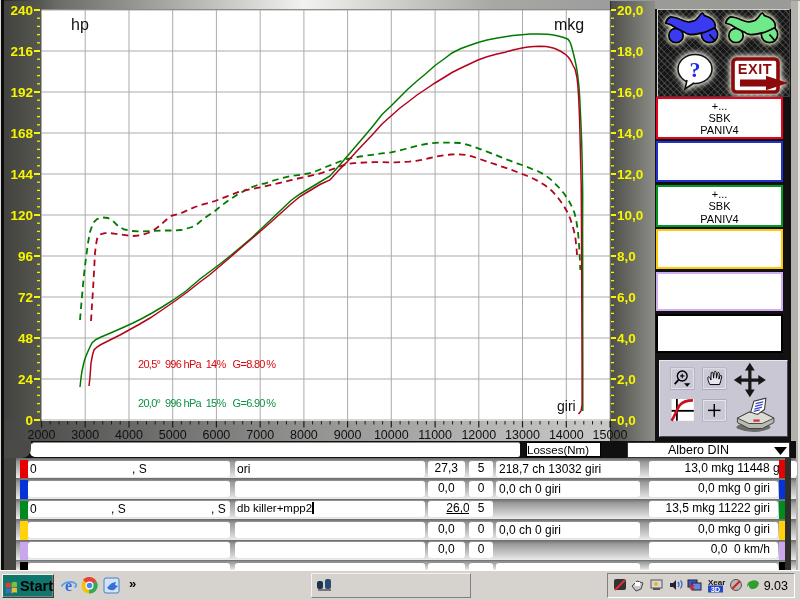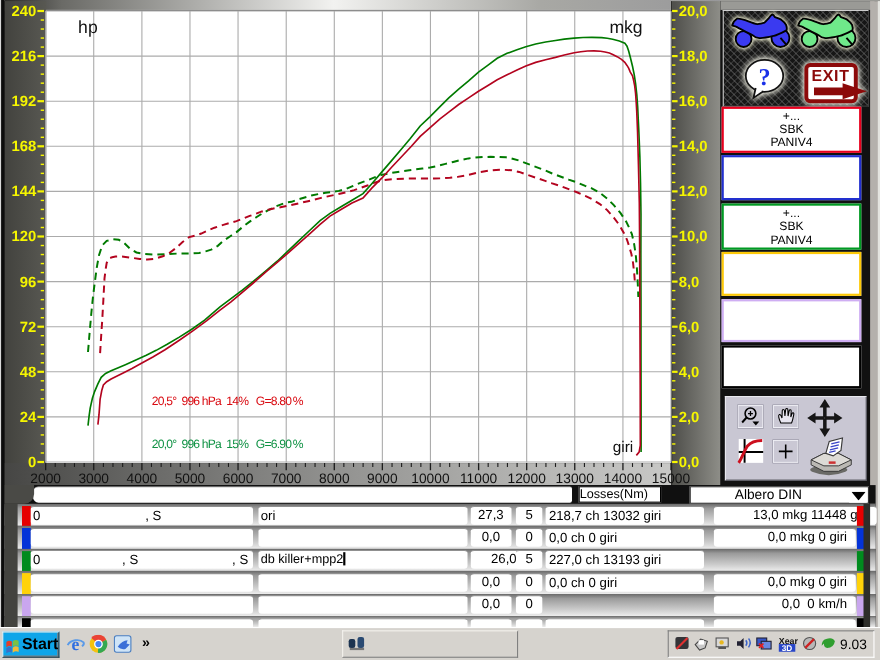--- a/index.html
+++ b/index.html
@@ -51,21 +51,21 @@
 .trow > div { position:absolute; }
 .csq { top:2px; width:8px; height:19.8px; }
 .fld { top:1.5px; height:17px; background:#fff; border-radius:3px; border-top:1px solid #909090;
   font-size:12px; color:#000; }
 .fld.num { text-align:right; padding-right:8px; line-height:15px; }
 .fld.ctr { text-align:center; line-height:15px; }
 .fld span { white-space:pre; }
 #taskbar { position:absolute; left:0; top:570px; width:800px; height:30px; background:#d6d3ce;
   border-top:1px solid #fff; }
 #taskbar > div { position:absolute; }
-#startbtn { left:2px; top:3px; width:52px; height:24px; background:#0ea5e9;
+#startbtn { left:2px; top:3px; width:52px; height:24px; background:#0f766e;
   border:1.5px solid; border-color:#f4f2ee #404040 #404040 #f4f2ee; box-shadow:inset -1px -1px 0 #808080;
   display:flex; align-items:center; gap:2px; padding-left:2px;
   font-size:14.5px; font-weight:bold; color:#000; }
 .qicon { top:6px; width:17px; height:17px; }
 #chev { left:129px; top:5px; font-size:13px; font-weight:bold; }
 #task1 { left:146px; top:2px; width:161px; height:25px; background:#e9e7e3;
   border:1.5px solid; border-color:#808080 #f4f2ee #f4f2ee #808080;
   display:flex; align-items:center; gap:5px; padding-left:5px;
   font-size:13px; font-weight:bold; }
 #task2 { left:311px; top:2px; width:160px; height:25px; background:#d6d3ce;
@@ -480,25 +480,23 @@
       <div class="trow" style="top:40.8px;height:20.4px;">
         <div class="csq" style="left:15.5px;background:#008b1e"></div>
         <div class="fld" style="left:24px;width:201.5px;">
           <span style="position:absolute;left:2px;top:1px">0</span>
           <span style="position:absolute;left:83px;top:1px">, S</span>
           <span style="position:absolute;left:183px;top:1px">, S</span>
         </div>
         <div class="fld" style="left:231px;width:190px;">
           <span style="position:absolute;left:2px;top:1px;font-size:11.5px;">db killer+mpp2<span style="display:inline-block;width:1.5px;height:12px;background:#000;vertical-align:-2px"></span></span>
         </div>
-        <div class="fld ctr" style="left:423.5px;width:61px;">26,0</div>
+        <div class="fld ctr" style="left:423.5px;width:61px;text-decoration:underline;">26,0</div>
         <div class="fld ctr" style="left:465px;width:24px;">5</div>
-        <div class="fld" style="left:492px;width:144px;">
-          <span style="position:absolute;left:3px;top:1px">227,0 ch 13193 giri</span>
-        </div>
+        <div class="fld num" style="left:645px;width:129px;">13,5 mkg 11222 giri</div>
         <div class="csq" style="left:774.5px;width:10.5px;background:#008b1e"></div>
       </div>
       <div class="trow" style="top:61.2px;height:20.4px;">
         <div class="csq" style="left:15.5px;background:#ffd209"></div>
         <div class="fld" style="left:24px;width:201.5px;"></div>
         <div class="fld" style="left:231px;width:190px;">
           <span style="position:absolute;left:2px;top:1px;"></span>
         </div>
         <div class="fld ctr" style="left:423.5px;width:37.5px;">0,0</div>
         <div class="fld ctr" style="left:465px;width:24px;">0</div>

